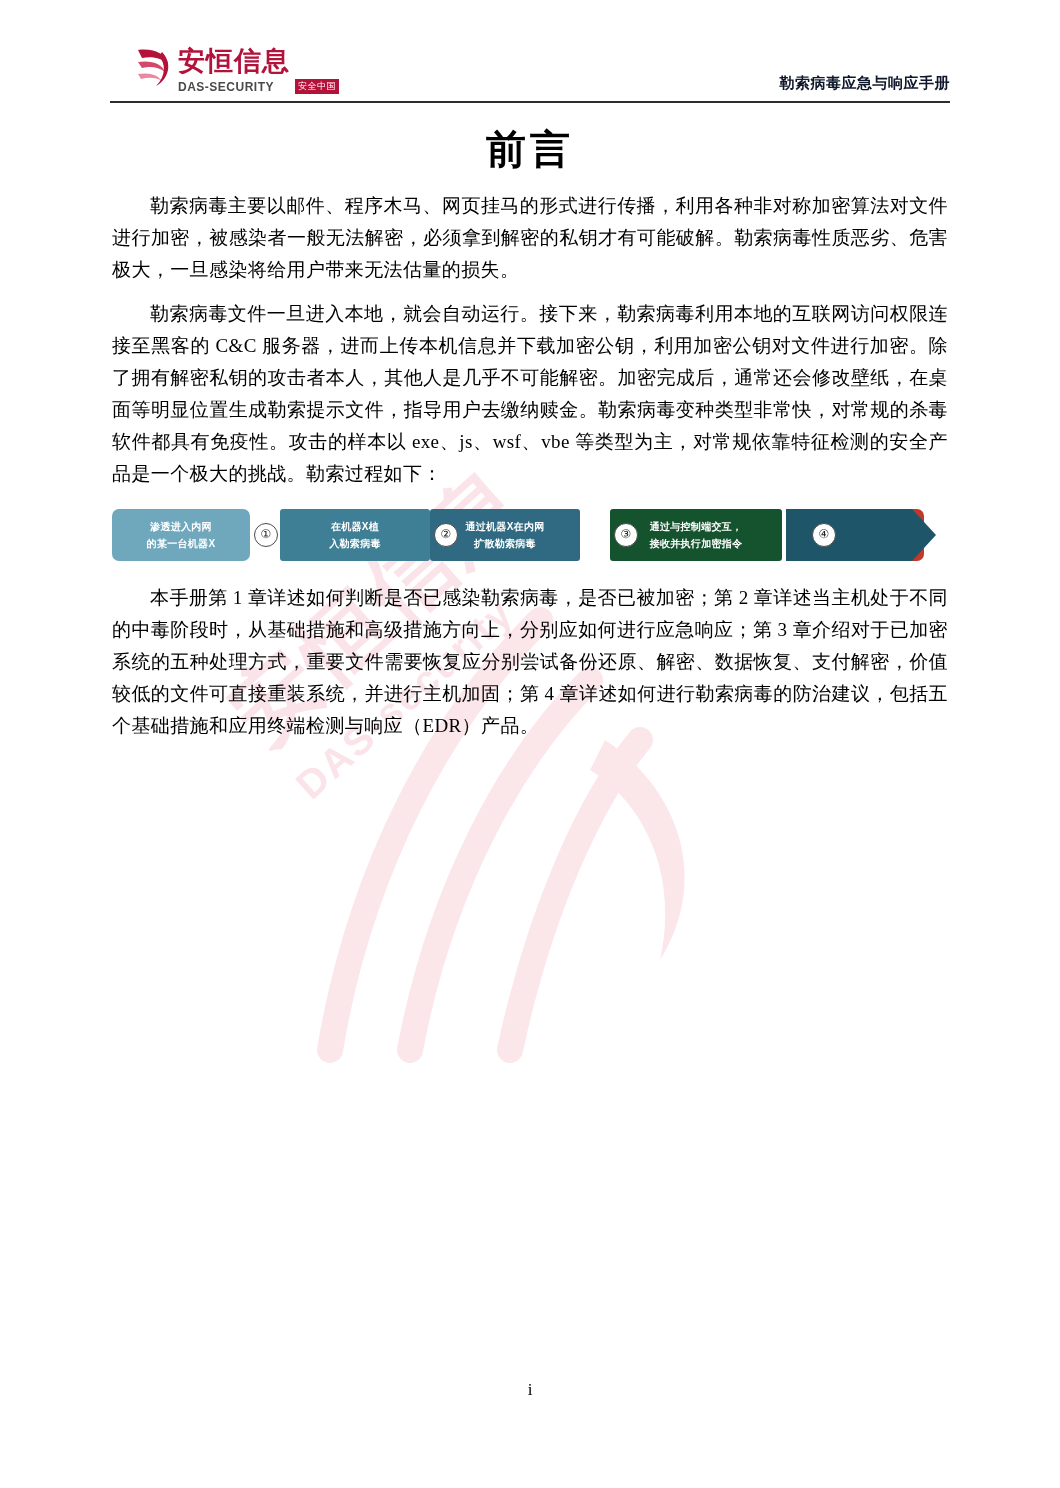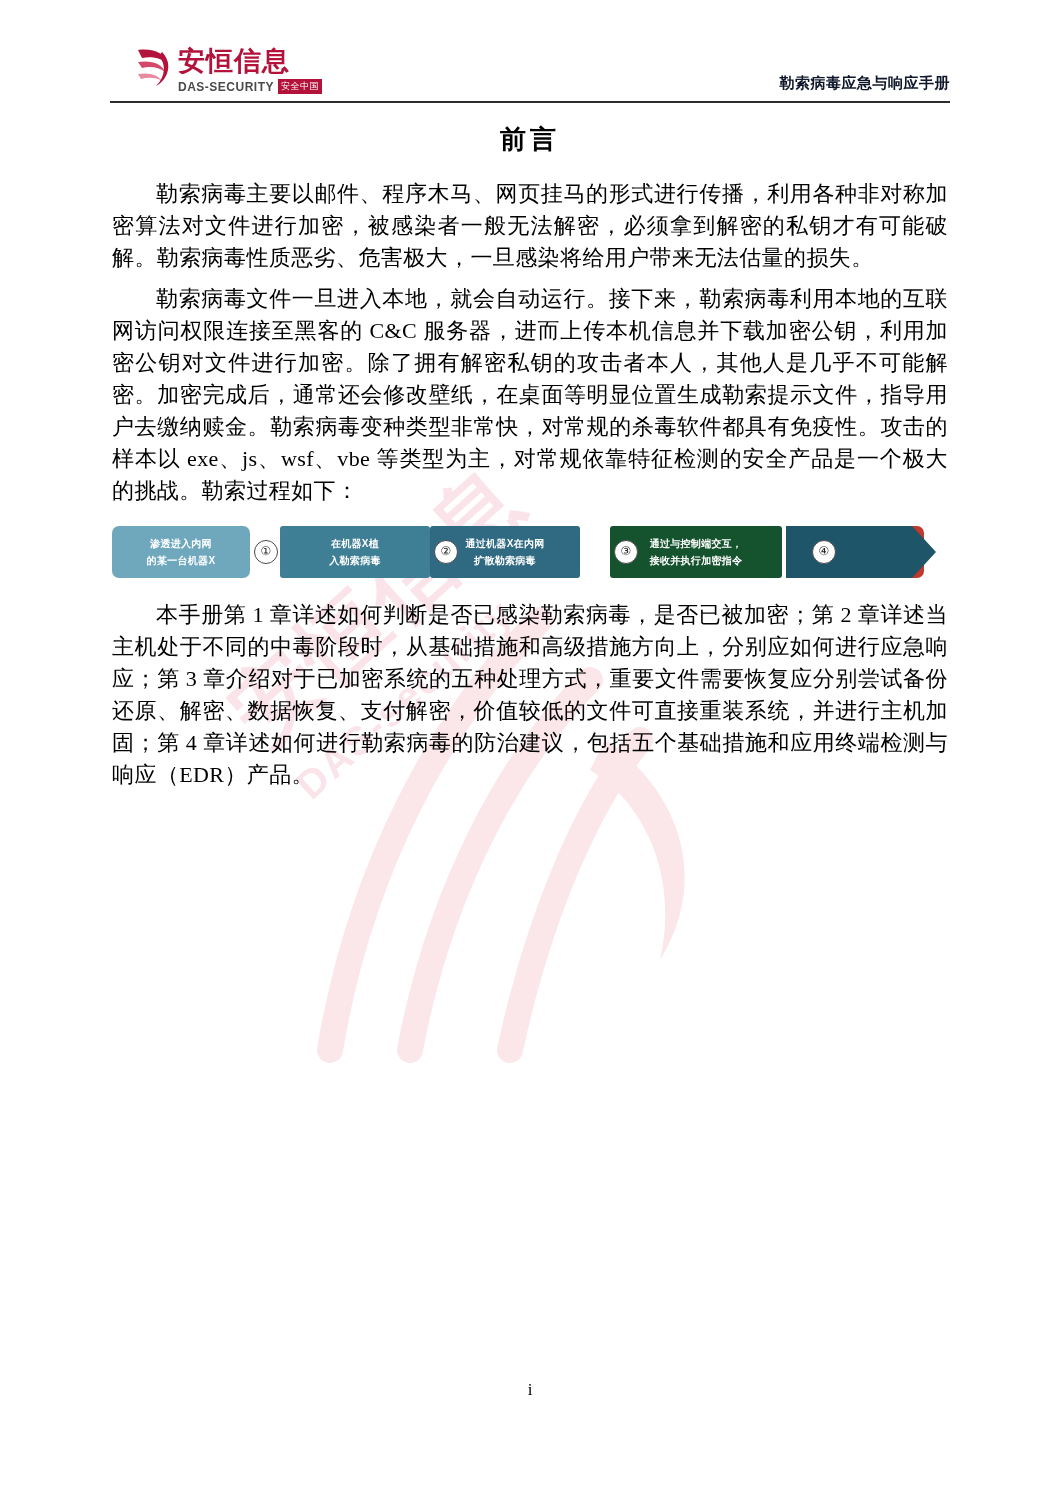--- a/index.html
+++ b/index.html
@@ -65,21 +65,21 @@
     font-weight: bold;
     color: #4a4a4a;
     letter-spacing: 0.5px;
   }
   .logo-sub-badge {
     font-family: "Liberation Sans", sans-serif;
     font-size: 9px;
     color: #ffffff;
     background: #b3123a;
     padding: 1px 3px;
-    margin-left: 4px;
+    margin-left: 21px;
     letter-spacing: 0.5px;
   }
   .header-title {
     position: absolute;
     right: 0;
     top: 30px;
     font-family: "Liberation Sans", sans-serif;
     font-size: 15px;
     font-weight: bold;
     color: #0f172a;
@@ -94,35 +94,35 @@
     background: #2d2d2d;
   }
   
   .doc-title {
     position: absolute;
     top: 122px;
     left: 0;
     width: 100%;
     text-align: center;
     font-family: "Liberation Sans", sans-serif;
-    font-size: 26px;
+    font-size: 40px;
     font-weight: bold;
     letter-spacing: 4px;
     color: #000;
   }
   
   .body-col {
     position: absolute;
     top: 178px;
     left: 112px;
     width: 836px;
   }
   p.para {
-    margin: 0 0 9px 0;
-    font-size: 22px;
+    margin: 12px 0 9px 0;
+    font-size: 19px;
     line-height: 32px;
     text-align: justify;
     text-indent: 2em;
     letter-spacing: 0.4px;
   }
   p.para.last { margin-bottom: 0; }
   .gap-before { margin-top: 18px; }
   
   .flow {
     position: relative;

